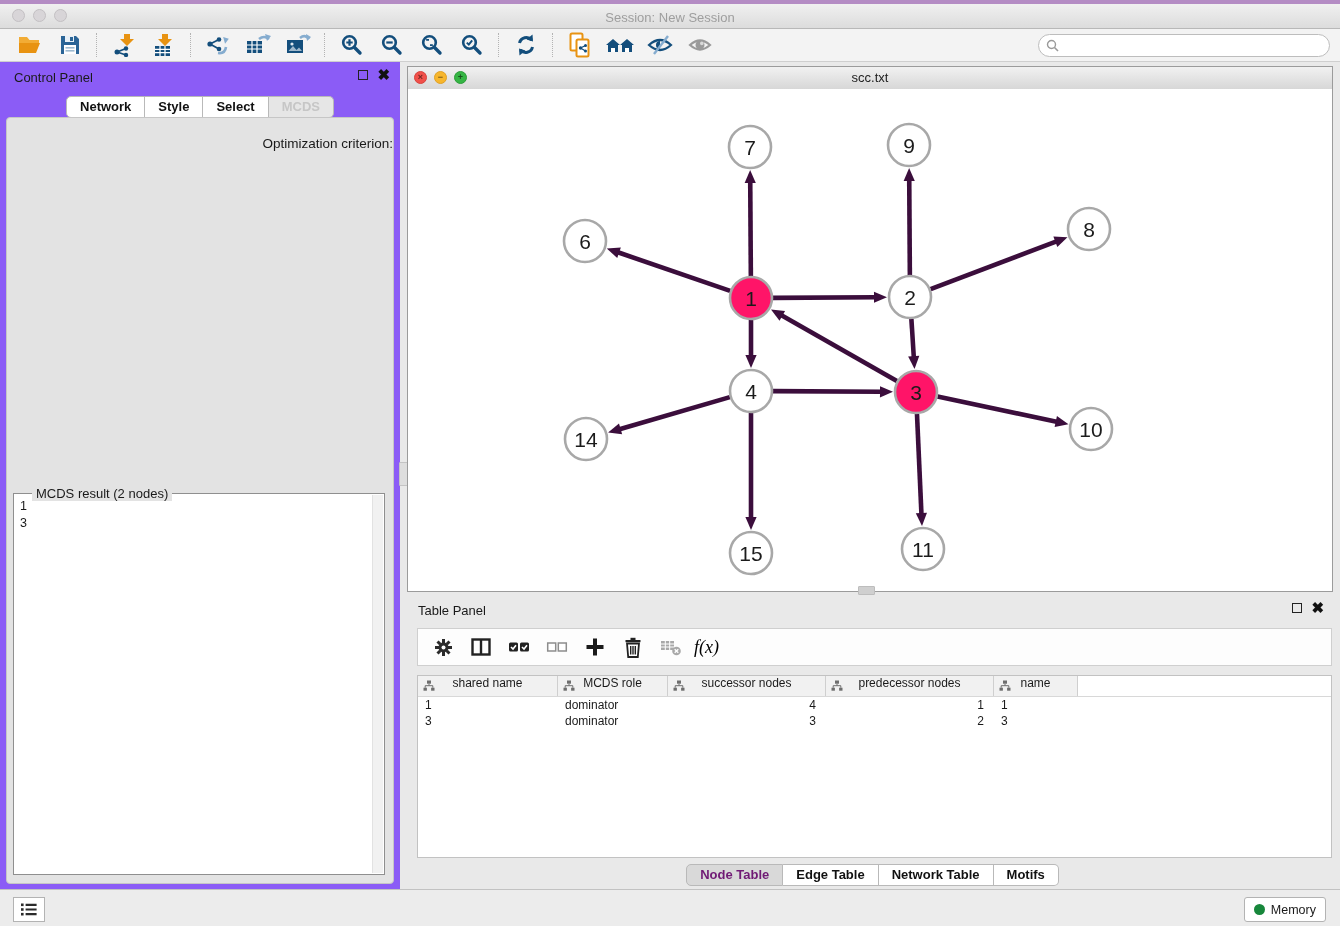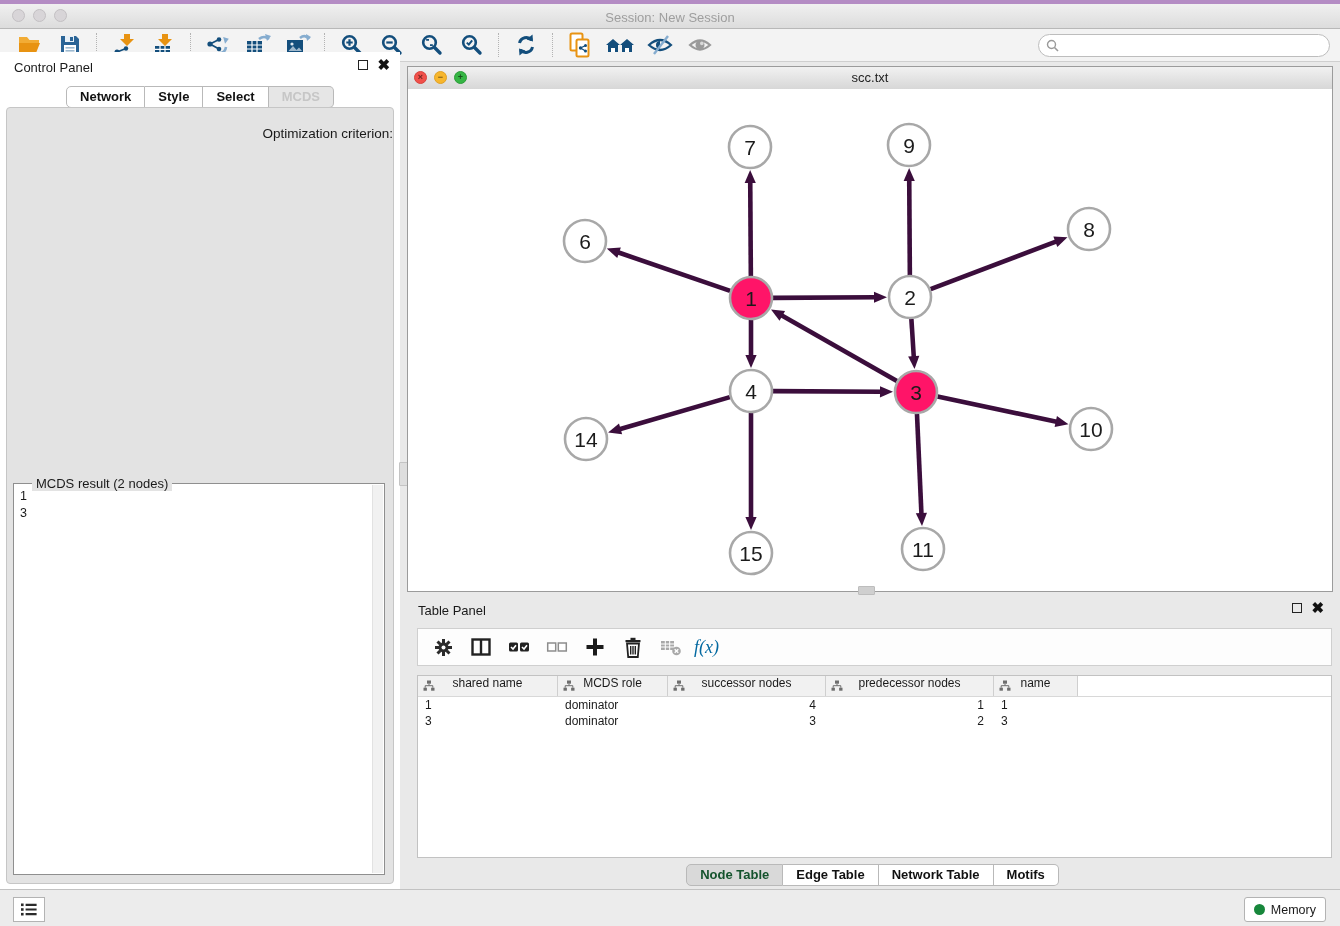--- a/index.html
+++ b/index.html
@@ -17,21 +17,21 @@
   
   .toolbar{position:absolute;top:29px;left:0;right:0;height:33px;background:#f3f3f3;
            border-bottom:1px solid #cfcfcf;display:flex;align-items:center;padding-left:10px;box-sizing:border-box;}
   .tb-btn{width:40px;height:30px;display:flex;align-items:center;justify-content:center;flex:0 0 auto;}
   .tb-sep{width:1px;height:24px;border-left:1px dotted #b3b3b3;margin:0 6px;flex:0 0 auto;}
   .search-wrap{position:absolute;right:10px;top:5px;width:292px;height:23px;background:#fff;
                border:1px solid #bdbdbd;border-radius:12px;display:flex;align-items:center;padding-left:7px;box-sizing:border-box;}
   .search-wrap input{border:none;outline:none;flex:1;font-size:13px;background:transparent;margin-left:4px;font-family:inherit;}
 
   
-  .control-panel{position:absolute;left:0;top:52px;width:400px;bottom:36px;background:#ffffff;}
+  .control-panel{position:absolute;left:0;top:62px;width:400px;bottom:36px;background:#8b5cf6;}
   .panel-header{position:relative;height:30px;}
   .panel-title{position:absolute;left:14px;top:8px;font-size:13px;color:#1a1a1a;}
   .panel-btns{position:absolute;right:10px;top:7px;display:flex;gap:9px;align-items:center;}
   .float-sq{width:10px;height:10px;border:1.6px solid #222;box-sizing:border-box;display:inline-block;}
   .close-x{font-size:15px;font-weight:900;color:#111;line-height:12px;}
 
   .seg{display:flex;justify-content:center;}
   .seg .tab{border:1px solid #b9b9b9;border-left:none;background:#fff;padding:2px 13px;
             font-size:13px;font-weight:600;line-height:16px;color:#111;white-space:nowrap;}
   .seg .tab:first-child{border-left:1px solid #b9b9b9;border-radius:5px 0 0 5px;}
@@ -71,34 +71,34 @@
   .net-canvas svg{display:block;}
 
   .canvas-grip{position:absolute;left:858px;top:586px;width:15px;height:7px;background:#cfcfcf;border:1px solid #bdbdbd;border-radius:1px;}
   .v-grip{position:absolute;left:399px;top:462px;width:7px;height:22px;background:#dedede;border:1px solid #c4c4c4;border-radius:1px;}
 
   
   .table-panel{position:absolute;left:405px;top:595px;right:0;bottom:36px;background:#e9e9e9;}
   .tp-toolbar{position:absolute;left:12px;right:8px;top:33px;height:38px;background:#fdfdfd;
               border:1px solid #cfcfcf;display:flex;align-items:center;padding-left:8px;box-sizing:border-box;gap:4px;}
   .tp-btn{width:34px;height:30px;display:flex;align-items:center;justify-content:center;}
-  .fx-label{font-family:"Liberation Serif",serif;font-style:italic;font-size:18px;color:#0369a1;margin-left:2px;}
+  .fx-label{font-family:"Liberation Serif",serif;font-style:italic;font-size:18px;color:#000000;margin-left:2px;}
 
   .tp-table{position:absolute;left:12px;right:8px;top:80px;bottom:32px;background:#fff;border:1px solid #c2c2c2;overflow:hidden;}
   .thead{display:flex;height:20px;border-bottom:1px solid #d8d8d8;}
   .th{position:relative;background:#f1f1f1;border-right:1px solid #cfcfcf;box-sizing:border-box;
       font-size:12px;display:flex;align-items:flex-start;justify-content:center;}
   .th .tree-ic{position:absolute;left:5px;top:4px;}
   .trow{display:flex;height:16px;font-size:12px;}
   .td{box-sizing:border-box;overflow:hidden;white-space:nowrap;line-height:16px;}
   .td.left{text-align:left;padding-left:7px;}
   .td.right{text-align:right;padding-right:10px;}
 
   .tp-tabs{position:absolute;left:0;right:0;bottom:4px;}
-  .tp-tabs .tab.selected{background:#d9d9d9;color:#14532d;}
+  .tp-tabs .tab.selected{background:#d9d9d9;color:#701a75;}
 
   
   .statusbar{position:absolute;left:0;right:0;bottom:0;height:36px;background:#ececec;border-top:1px solid #c2c2c2;}
   .sb-left{position:absolute;left:13px;top:7px;width:30px;height:23px;background:#fff;border:1px solid #b3b3b3;
            display:flex;align-items:center;justify-content:center;}
   .sb-mem{position:absolute;right:14px;top:7px;height:23px;background:#fff;border:1px solid #b3b3b3;border-radius:3px;
           display:flex;align-items:center;gap:6px;padding:0 9px;font-size:12.5px;}
   .mem-dot{width:11px;height:11px;border-radius:50%;background:#17873b;}
 </style>
 </head>

